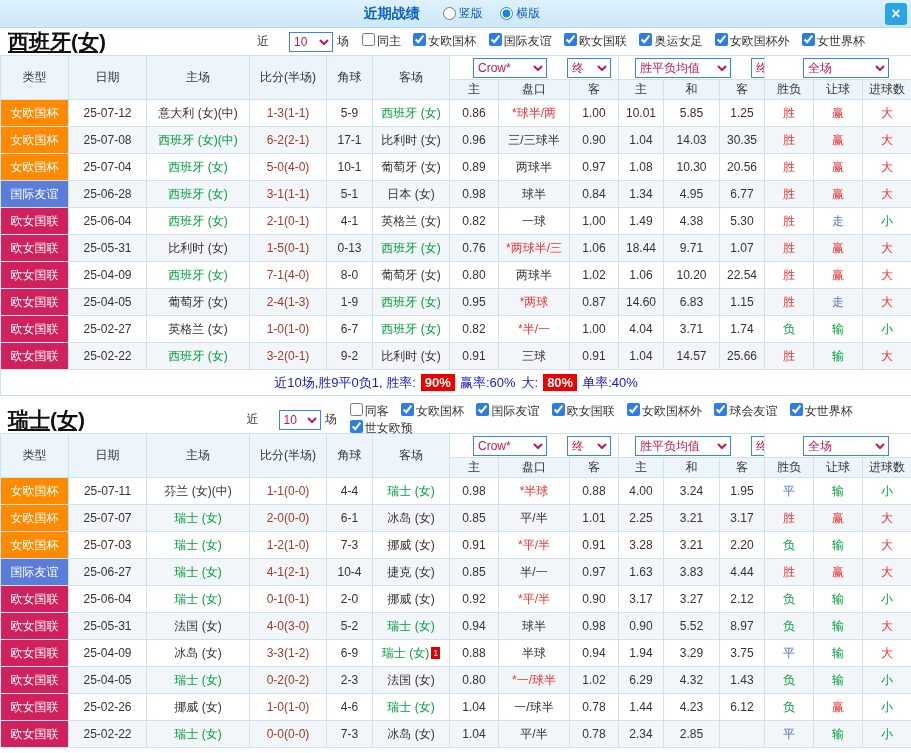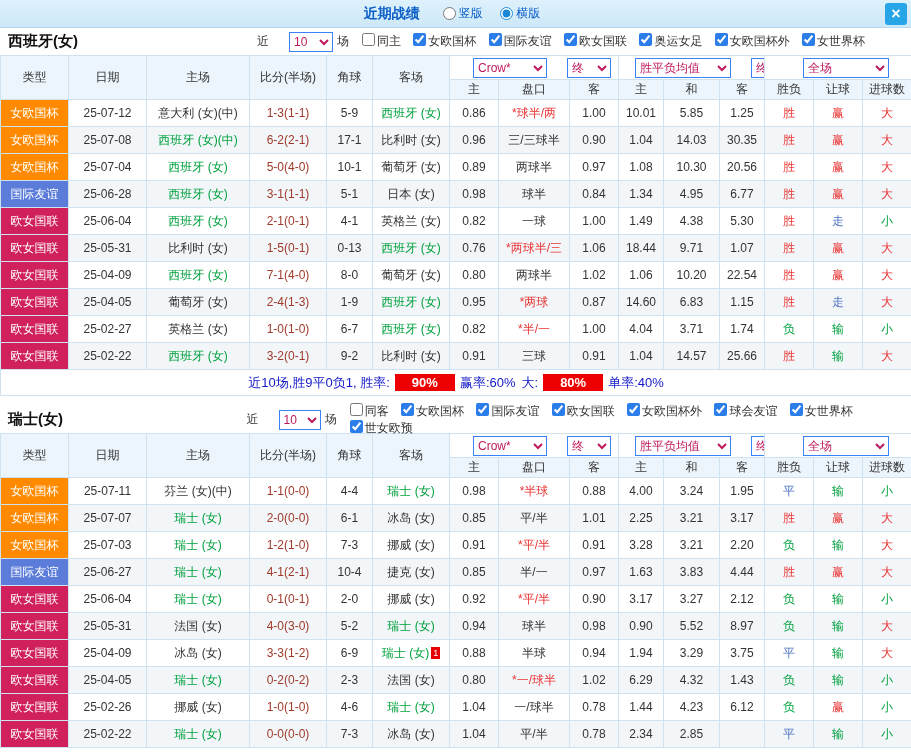--- a/index.html
+++ b/index.html
@@ -10,21 +10,21 @@
   .topbar { height: 28px; background: linear-gradient(#def1fc, #cde8f8);
     border-bottom: 1px solid #b6d8ee; display: flex; align-items: center; justify-content: center; position: relative; }
   .topbar .title { color: #0a5ec7; font-weight: bold; font-size: 14px; margin-right: 16px; }
   .view-opt { color: #0a5ec7; display: inline-flex; align-items: center; gap: 3px; margin: 0 7px; cursor: pointer; }
   .view-opt input { accent-color: #1a88d8; width: 13px; height: 13px; }
   .close-btn { position: absolute; right: 4px; top: 3px; width: 22px; height: 22px; background: #27a5e7;
     color: #fff; border-radius: 3px; text-align: center; line-height: 21px; font-weight: bold; font-size: 16px; cursor: pointer; }
 
   
   .section-head { display: flex; align-items: center; height: 27px; padding: 0 8px; }
-  .section-title { font-size: 15px; font-weight: bold; color: #111; width: 245px; }
+  .section-title { font-size: 21px; font-weight: bold; color: #111; width: 245px; text-decoration: underline; }
   .flabel { margin: 0 4px; color: #333; }
   select { font-size: 12px; height: 20px; border: 1px solid #3b82f6; background: #fff; color: #be185d; margin-left: 16px; }
   .count-select { width: 44px; }
   .chk { display: inline-flex; align-items: flex-start; gap: 2px; margin-left: 9px; cursor: pointer; }
   .chk input { width: 13px; height: 13px; accent-color: #2b7de9; }
 
   
   table { width: 911px; border-collapse: collapse; table-layout: fixed; }
   th, td { border: 1px solid #cfe2f0; text-align: center; overflow: hidden; white-space: nowrap; }
   thead .ctrl-row th { height: 24px; background: #fff; font-weight: normal; }
@@ -45,21 +45,21 @@
   .score { color: #a03a2a; }
   .c-red { color: #e93434; }
   .c-blue { color: #4f74c2; }
   .c-green { color: #00a13e; }
   .sup { display: inline-block; background: #e60000; color: #fff; font-size: 9px; line-height: 12px;
     padding: 0 2px; margin-left: 2px; vertical-align: top; margin-top: 2px; }
   .sup:empty { display: none; }
 
   .summary-row td { height: 26px; background: #fff; font-size: 13px; }
   .sum-blue { color: #1318c8; margin: 0 3px; }
-  .rate-badge { background: #ee0000; color: #fff; padding: 1px 17px; font-weight: bold; margin: 0 2px; }
+  .rate-badge { background: #ee0000; color: #fff; padding: 1px 4px; font-weight: bold; margin: 0 2px; }
 
   .section2 { margin-top: 10px; }
 </style>
 </head>
 <body>
 
 <div class="topbar">
   <span class="title">近期战绩</span>
   <span>
     

